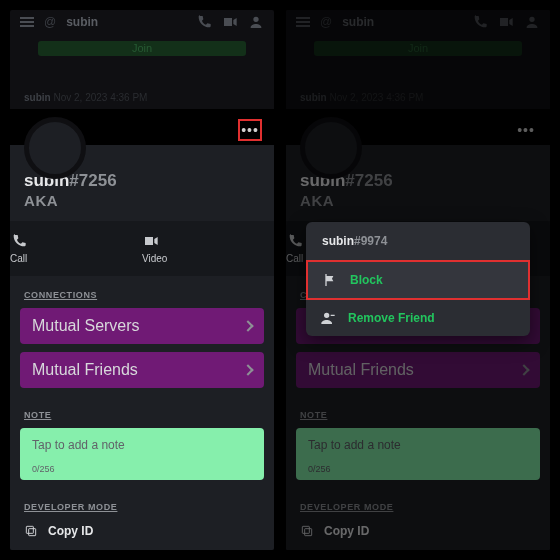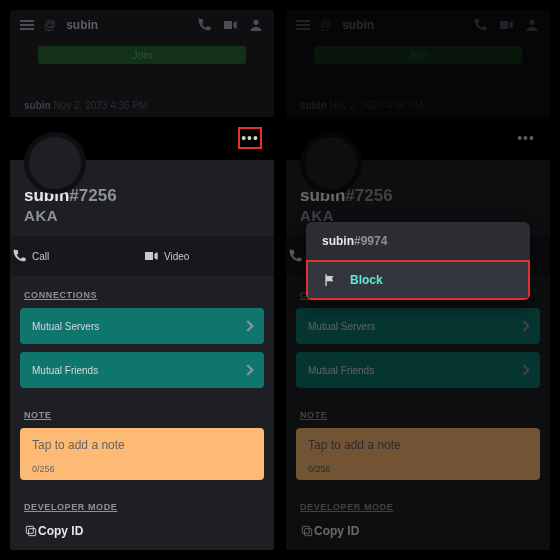--- a/index.html
+++ b/index.html
@@ -27,41 +27,41 @@
   .avatar { position:absolute; left:14px; bottom:-34px; width:62px; height:62px; border-radius:50%; background:#1d1f24; border:5px solid #0f0f12; }
 
   
   .card { background:#1d1f24; flex:1; padding: 8px 0 0; display:flex; flex-direction:column; }
   .statusdot { width:14px; height:14px; border-radius:50%; border:3px solid #8e9196; margin-left:52px; margin-top:-4px; }
   .username { padding: 8px 14px 0; color:#e6e7e9; font-weight:700; font-size:17px; }
   .username .disc { color:#8e9196; font-weight:600; }
   .aka { padding: 1px 14px 10px; color:#8e9196; font-size:15px; letter-spacing:.6px; font-weight:700; }
 
   .actionrow { background:#16181c; margin:2px 0 0; display:flex; }
-  .action { flex:1; display:flex; flex-direction:row; align-items:center; gap:4px; padding:12px 0; color:#c7c9cd; font-size:10px; cursor:pointer; }
+  .action { flex:1; display:flex; flex-direction:column; gap:4px; padding:12px 0; color:#c7c9cd; font-size:10px; cursor:pointer; }
   .action svg { width:18px; height:16px; fill:#c7c9cd; }
 
   .sect { padding: 14px 14px 8px; color:#8e9196; font-size:9px; letter-spacing:.6px; font-weight:700;text-decoration:underline; }
-  .row { margin: 0 10px 8px; background:#0f766e; height:36px; border-radius:4px; display:flex; align-items:center; padding:0 12px; color:#d7d8db; font-size:10px; cursor:pointer; }
+  .row { margin: 0 10px 8px; background:#701a75; height:36px; border-radius:4px; display:flex; align-items:center; padding:0 12px; color:#d7d8db; font-size:16px; cursor:pointer; }
   .row .grow { flex:1; }
   .chev { width:8px; height:8px; border-right:2px solid #8e9196; border-top:2px solid #8e9196; transform:rotate(45deg); }
 
-  .notebox { margin: 0 10px 8px; background:#fdba74; border-radius:4px; padding:10px 12px 6px; }
+  .notebox { margin: 0 10px 8px; background:#86efac; border-radius:4px; padding:10px 12px 6px; }
   .notebox .ph { color:#616369; font-size:12px; }
   .notebox .counter { text-align:left; color:#616369; font-size:9px; padding-top:12px; }
 
-  .copyrow { display:flex; align-items:flex-start; padding: 4px 14px 12px; color:#e6e7e9; font-size:12px; font-weight:600; cursor:pointer; }
+  .copyrow { display:flex; align-items:flex-start; gap:10px; padding: 4px 14px 12px; color:#e6e7e9; font-size:12px; font-weight:600; cursor:pointer; }
   .copyrow svg { width:14px; height:14px; fill:none; stroke:#d7d8db; stroke-width:1.6; }
 
   
   .dim::after { content:""; position:absolute; inset:0; background:rgba(0,0,0,.55); pointer-events:none; }
   .menu { position:absolute; left:20px; right:20px; top:212px; background:#2b2d33; border-radius:6px; overflow:hidden; z-index:5; box-shadow:0 6px 18px rgba(0,0,0,.5); }
   .menuhead { padding:12px 16px; color:#e6e7e9; font-size:12px; font-weight:700; }
   .menuhead .disc { color:#8e9196; font-weight:600; }
-  .menuitem { display:flex; align-items:center; gap:12px; padding:10px 14px; color:#5eead4; font-size:12px; font-weight:600; cursor:pointer; }
+  .menuitem { display:flex; align-items:center; gap:12px; padding:10px 14px; color:#22c55e; font-size:12px; font-weight:600; cursor:pointer; }
   .menuitem svg { width:16px; height:16px; fill:#cfd1d5; }
   .menuitem.block { border:2px solid #e03030; background:#34363d; }
 </style>
 </head>
 <body>
 
 <div class="phone">
 
   <div class="chathdr">
     <div class="burger"></div>
@@ -225,14 +225,20 @@
   <div class="menu">
     <div class="menuhead">
       <span>subin</span><span class="disc">#9974</span>
     </div>
     <div class="menuitem block">
       <svg viewBox="0 0 24 24">
           <path d="M5 3v18h2v-7h10l-2-4 2-4H7V3z"></path>
         </svg>
       <span>Block</span>
     </div>
+    <div class="menuitem">
+      <svg viewBox="0 0 24 24">
+          <path d="M10 12a4 4 0 100-8 4 4 0 000 8zm-8 8c0-3 4-5 8-5s8 2 8 5v1H2zM16 7h6v2h-6z"></path>
+        </svg>
+      <span>Remove Friend</span>
+    </div>
   </div>
 </div>
 
 </body></html>

